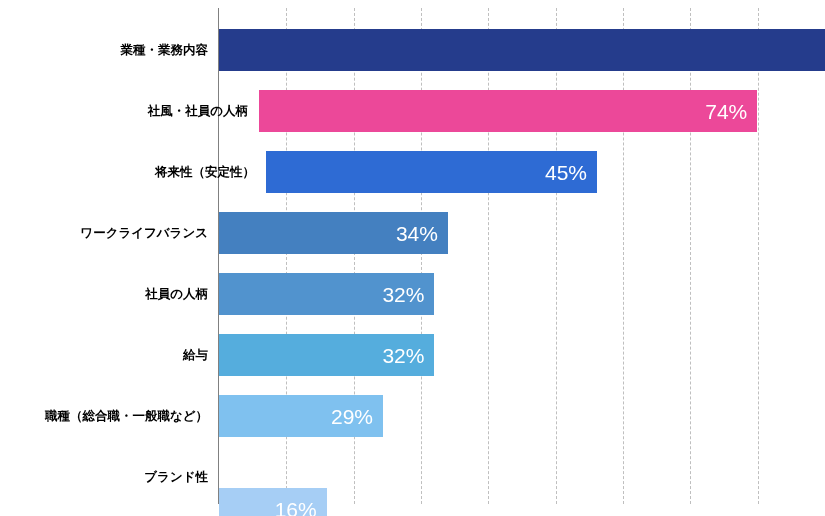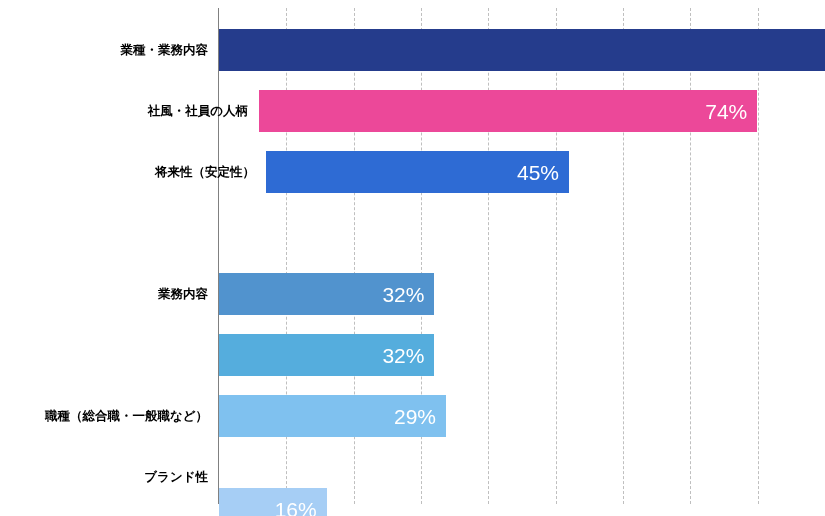--- a/index.html
+++ b/index.html
@@ -136,38 +136,45 @@
         </div>
       </div>
       <div class="row" style="top: 90px; margin-left: 40px;">
         <div class="cat-label">社風・社員の人柄</div>
         <div class="bar" style="width: 498.267px; background: #ec4899;">
           <span class="bar-value" style="color: rgb(255, 255, 255);">74%</span>
         </div>
       </div>
       <div class="row" style="top: 151px; margin-left: 47px;">
         <div class="cat-label">将来性（安定性）</div>
-        <div class="bar" style="width: 303px; background: rgb(46, 107, 212);">
+        <div class="bar" style="width: 331px; background: rgb(46, 107, 212);">
           <span class="bar-value" style="color: rgb(255, 255, 255);">45%</span>
         </div>
       </div>
+      <div class="row" style="top: 212px;">
+        <div class="cat-label">ワークライフバランス</div>
+        <div class="bar" style="width: 228.933px; background: rgb(68, 128, 192);">
+          <span class="bar-value" style="color: rgb(255, 255, 255);">34%</span>
+        </div>
+      </div>
       <div class="row" style="top: 273px;">
-        <div class="cat-label">業務内容</div>
+        <div class="cat-label">社員の人柄</div>
         <div class="bar" style="width: 215.467px; background: rgb(81, 147, 206);">
           <span class="bar-value" style="color: rgb(255, 255, 255);">32%</span>
         </div>
       </div>
       <div class="row" style="top: 334px;">
+        <div class="cat-label">給与</div>
         <div class="bar" style="width: 215.467px; background: rgb(85, 173, 221);">
           <span class="bar-value" style="color: rgb(255, 255, 255);">32%</span>
         </div>
       </div>
       <div class="row" style="top: 395px;">
         <div class="cat-label">職種（総合職・一般職など）</div>
-        <div class="bar" style="width: 227px; background: rgb(127, 193, 239);">
+        <div class="bar" style="width: 164px; background: rgb(127, 193, 239);">
           <span class="bar-value" style="color: rgb(255, 255, 255);">29%</span>
         </div>
       </div>
       <div class="row" style="top: 456px;">
         <div class="cat-label">ブランド性</div>
         <div class="bar" style="width: 107.733px; background: rgb(166, 206, 245); margin-top: 32px;">
           <span class="bar-value" style="color: rgb(255, 255, 255);">16%</span>
         </div>
       </div>
     </div>

